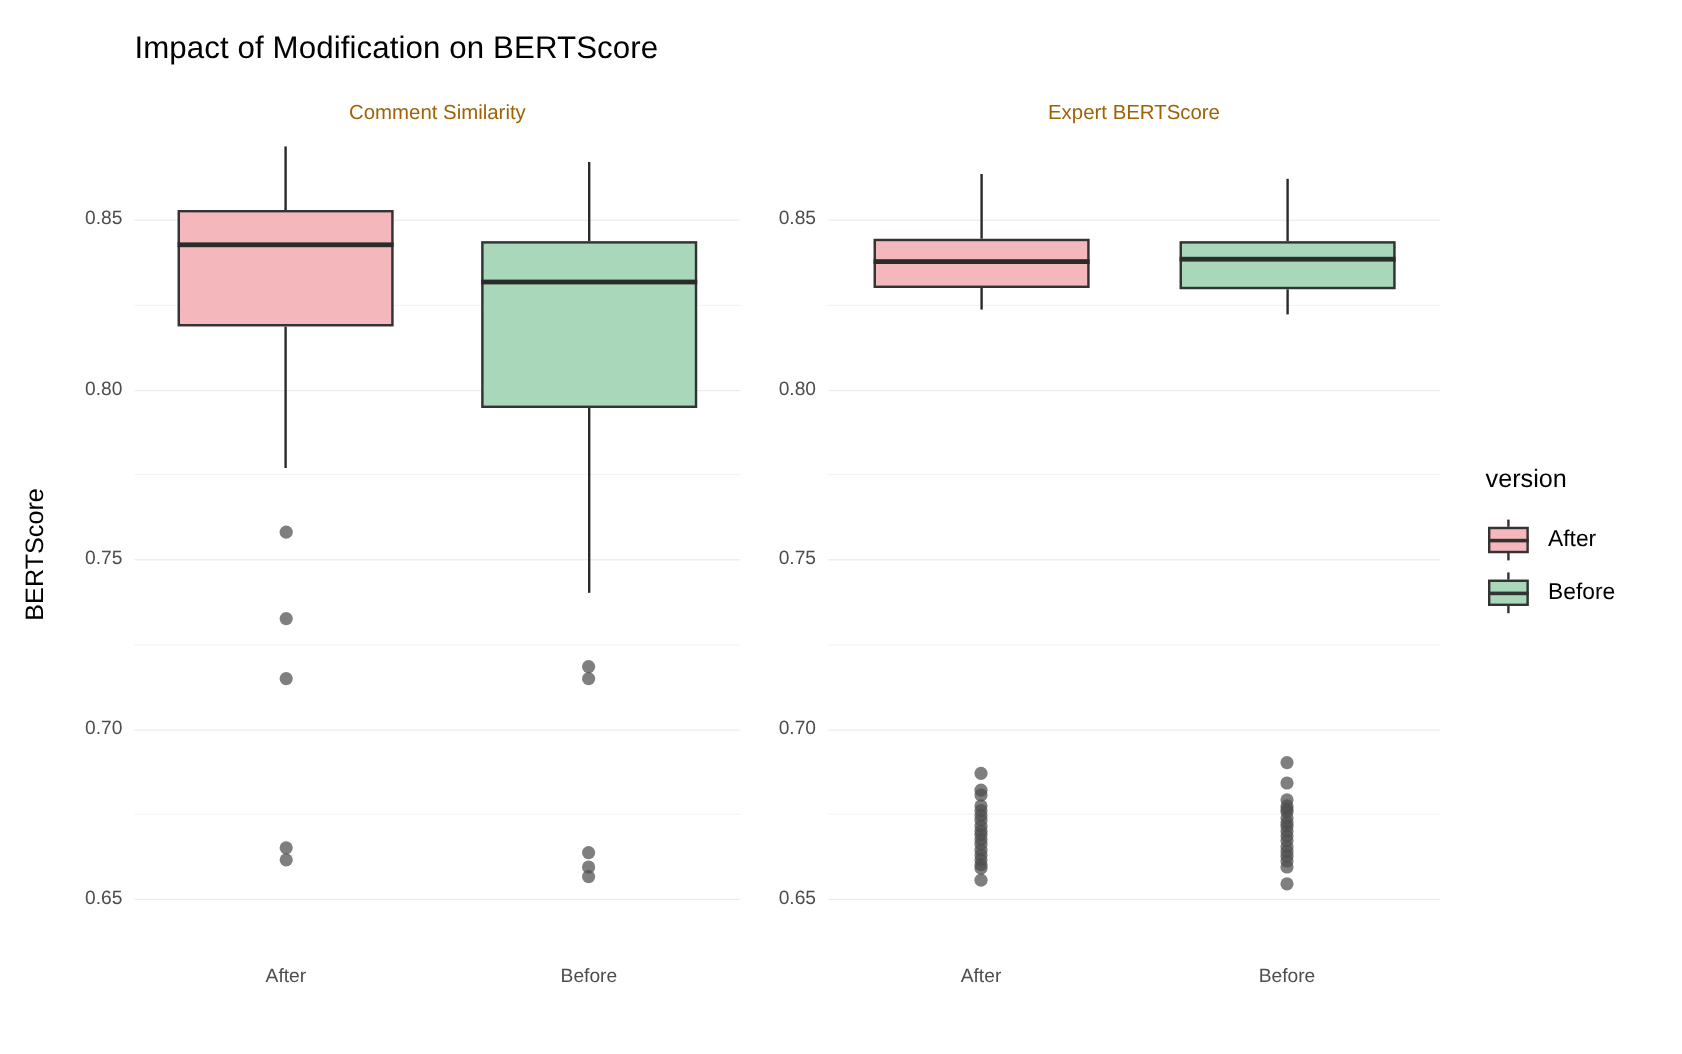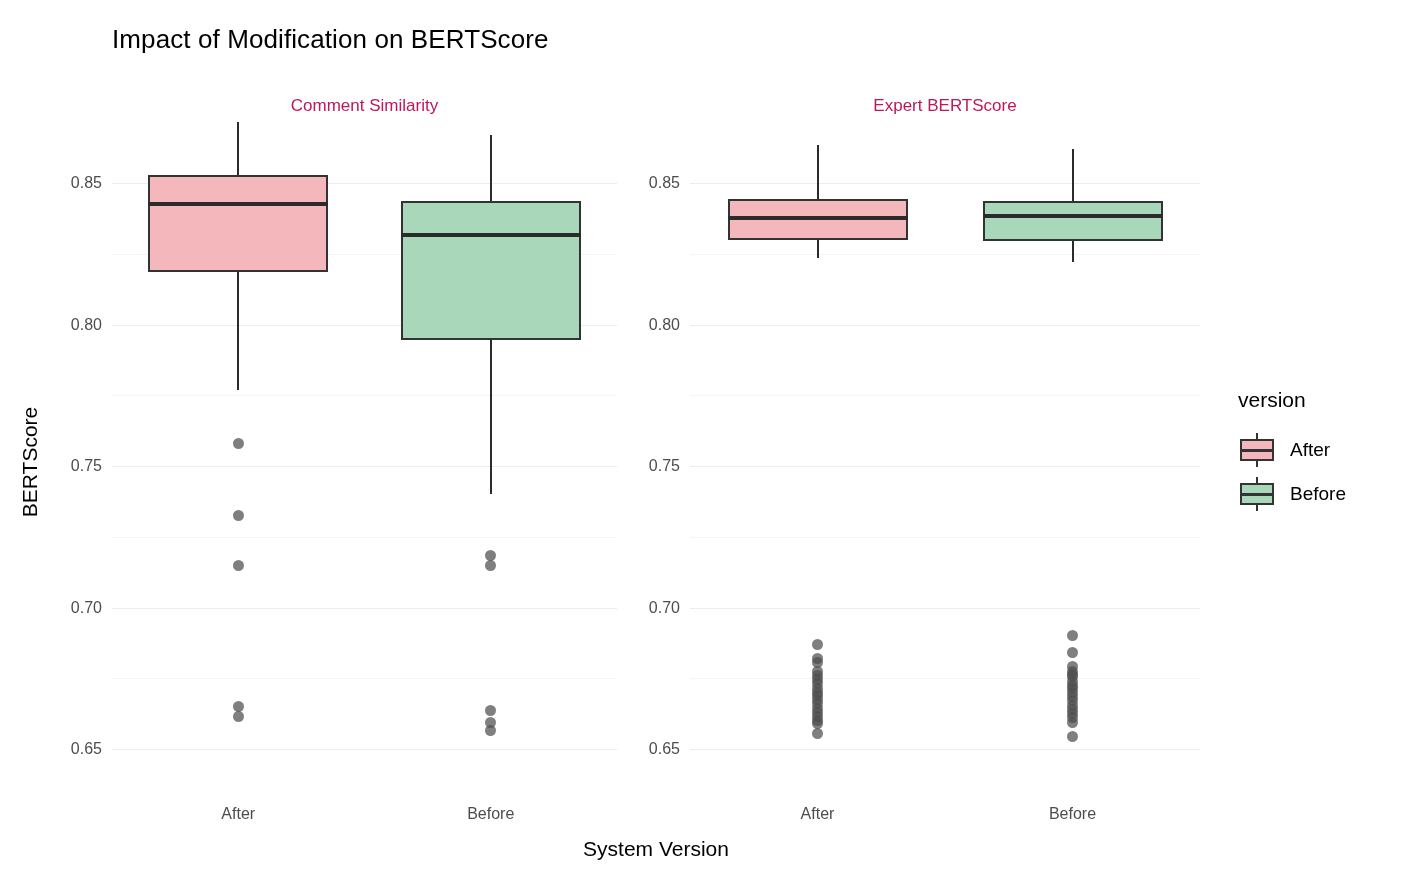--- a/index.html
+++ b/index.html
@@ -29,23 +29,23 @@
     top: 24px;
     font-size: 26px;
     color: #000;
     white-space: nowrap;
     letter-spacing: 0.1px;
   }
 
   
   .strip-label {
     position: absolute;
-    top: 96px;
+    top: 84px;
     font-size: 17px;
-    color: #be185d;
+    color: #a16207;
     text-align: center;
     white-space: nowrap;
   }
   #strip-comment { left: 112px; width: 505px; }
   #strip-expert  { left: 690px; width: 510px; }
 
   
   .panel {
     position: absolute;
     top: 118px;
@@ -320,21 +320,20 @@
       <div class="y-tick-label" style="top: 183.085px;">0.85</div>
     </div>
 
   <div id="x-tick-labels">
       <div class="x-tick-label" style="left: 238.25px;">After</div>
       <div class="x-tick-label" style="left: 490.75px;">Before</div>
       <div class="x-tick-label" style="left: 817.5px;">After</div>
       <div class="x-tick-label" style="left: 1072.5px;">Before</div>
     </div>
 
-  <div class="axis-title-x">System Version</div>
   <div class="axis-title-y">BERTScore</div>
 
   <div id="legend">
     <div class="legend-title">version</div>
     <div id="legend-items">
         <div class="legend-item">
           <div class="legend-key">
             <div class="lk-whisk top"></div>
             <div class="lk-box after"></div>
             <div class="lk-med"></div>

